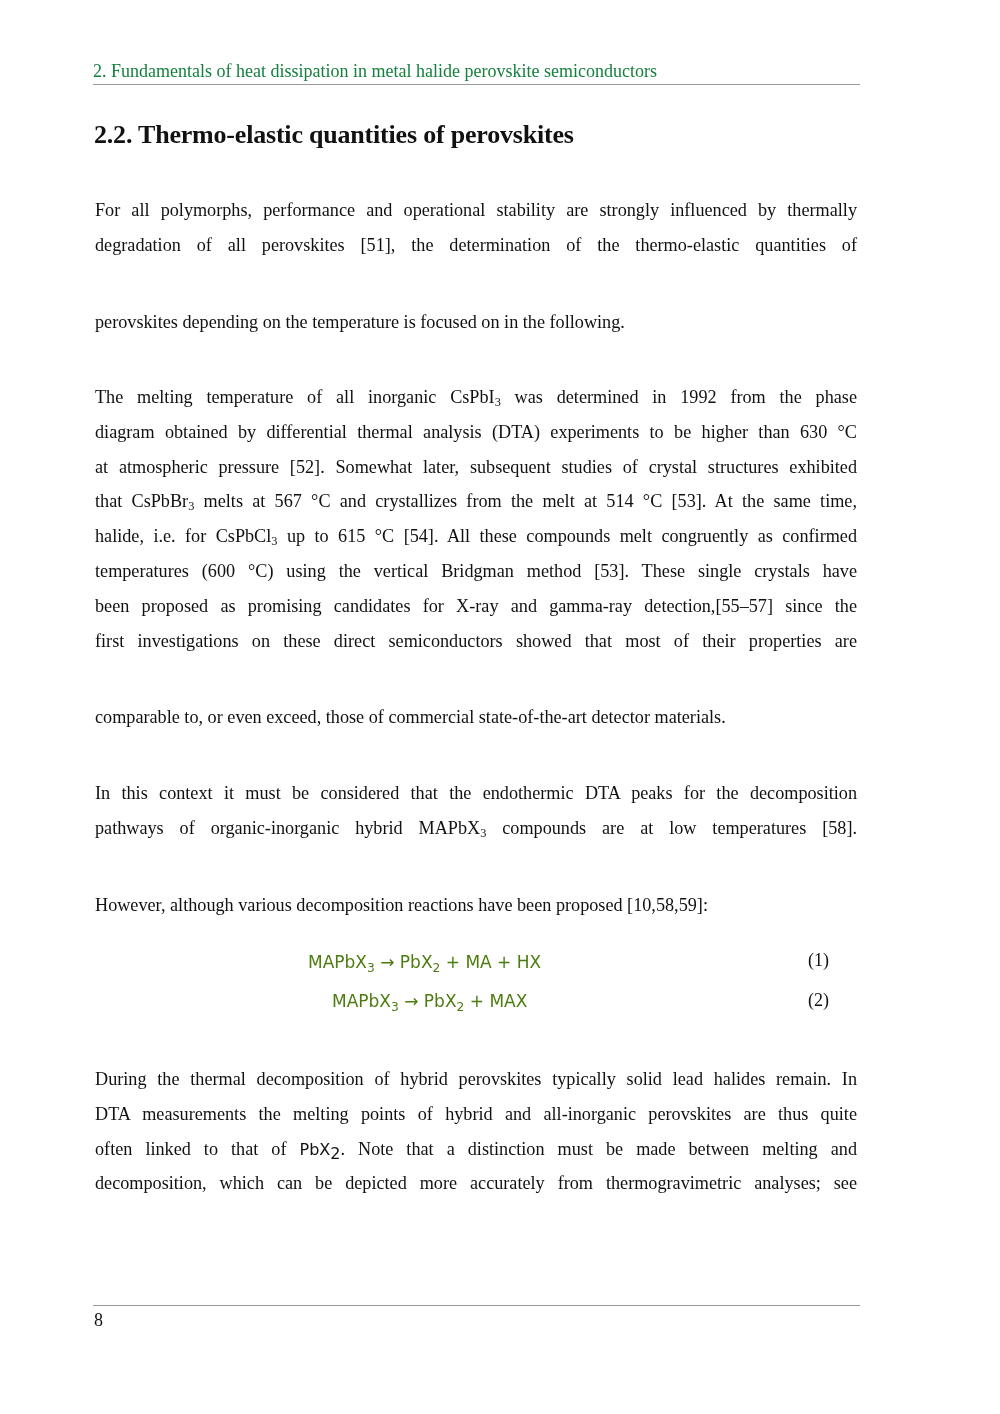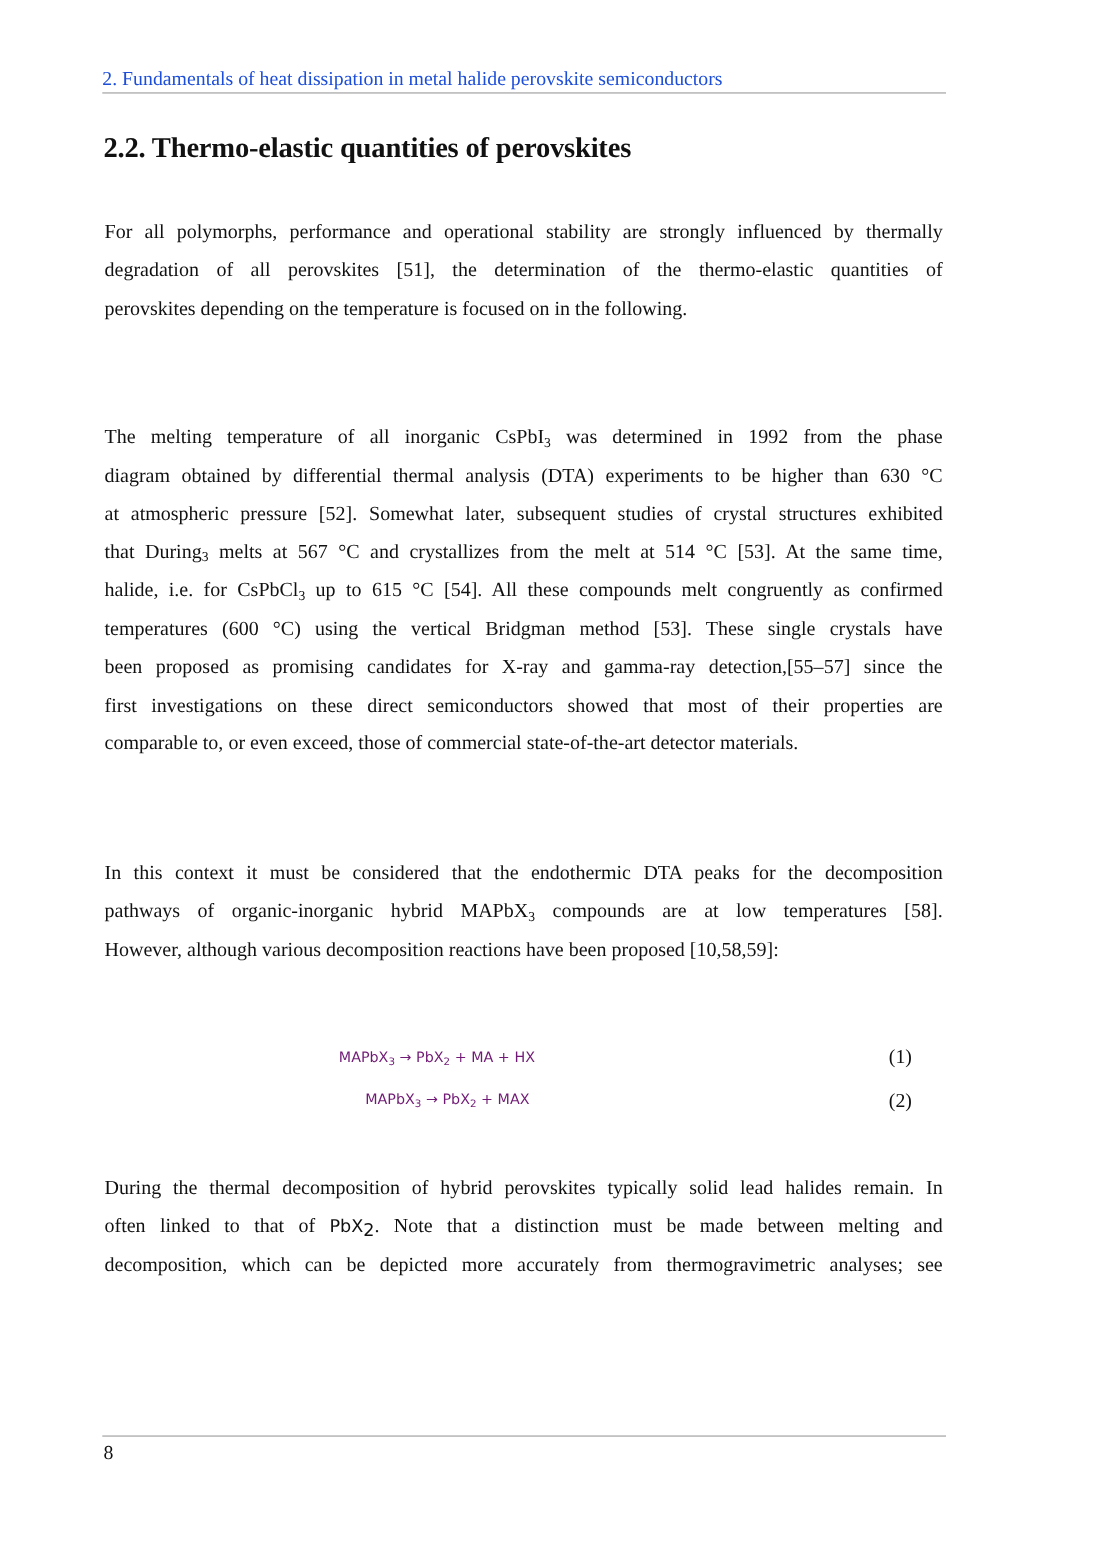--- a/index.html
+++ b/index.html
@@ -20,21 +20,21 @@
       left: 0; top: 0;
       width: 1000px; height: 1414px;
     }
     .running-header {
       position: absolute;
       left: 93px;
       top: 59px;
       width: 767px;
       font-size: 18px;
       line-height: 24px;
-      color: #1d4ed8;
+      color: #15803d;
       white-space: nowrap;
     }
     .header-rule {
       position: absolute;
       left: 93px;
       top: 84px;
       width: 767px;
       height: 0;
       border-top: 1.5px solid #9a9a9a;
     }
@@ -59,33 +59,34 @@
     }
     .para .line {
       display: block;
       text-align: justify;
       text-align-last: justify;
       white-space: nowrap;
       height: 34.8px;
     }
     .para .line.last {
       text-align-last: left;
+      margin-top: 42px;
     }
     sub {
       font-size: 0.68em;
       vertical-align: -0.25em;
       line-height: 0;
     }
     .eq {
       position: absolute;
       font-family: "DejaVu Sans", sans-serif;
-      font-size: 13px;
+      font-size: 17px;
       line-height: 24px;
       white-space: nowrap;
-      color: #701a75;
+      color: #4d7c0f;
     }
     .eq sub {
       font-size: 0.72em;
       vertical-align: -0.3em;
     }
     .eq-num {
       position: absolute;
       font-family: "Liberation Serif", serif;
       font-size: 18px;
       line-height: 24px;
@@ -125,21 +126,21 @@
   <div class="para" style="top:193px;">
     <span class="line">For all polymorphs, performance and operational stability are strongly influenced by thermally</span>
     <span class="line">degradation of all perovskites [51], the determination of the thermo-elastic quantities of</span>
     <span class="line last">perovskites depending on the temperature is focused on in the following.</span>
   </div>
 
   <div class="para" style="top:380px;">
     <span class="line"><span>The melting temperature of all inorganic CsPbI</span><sub>3</sub><span> was determined in 1992 from the phase</span></span>
     <span class="line">diagram obtained by differential thermal analysis (DTA) experiments to be higher than 630 °C</span>
     <span class="line">at atmospheric pressure [52]. Somewhat later, subsequent studies of crystal structures exhibited</span>
-    <span class="line"><span>that During</span><sub>3</sub><span> melts at 567 °C and crystallizes from the melt at 514 °C [53]. At the same time,</span></span>
+    <span class="line"><span>that CsPbBr</span><sub>3</sub><span> melts at 567 °C and crystallizes from the melt at 514 °C [53]. At the same time,</span></span>
     <span class="line"><span>halide, i.e. for CsPbCl</span><sub>3</sub><span> up to 615 °C [54]. All these compounds melt congruently as confirmed</span></span>
     <span class="line">temperatures (600 °C) using the vertical Bridgman method [53]. These single crystals have</span>
     <span class="line">been proposed as promising candidates for X-ray and gamma-ray detection,[55–57] since the</span>
     <span class="line">first investigations on these direct semiconductors showed that most of their properties are</span>
     <span class="line last">comparable to, or even exceed, those of commercial state-of-the-art detector materials.</span>
   </div>
 
   <div class="para" style="top:776px;">
     <span class="line">In this context it must be considered that the endothermic DTA peaks for the decomposition</span>
     <span class="line"><span>pathways of organic-inorganic hybrid MAPbX</span><sub>3</sub><span> compounds are at low temperatures [58].</span></span>
@@ -155,20 +156,21 @@
 
   <div class="eq" style="left:332px; top:989px;">
     <span>MAPbX</span><sub>3</sub>
     <span>→</span>
     <span>PbX</span><sub>2</sub><span> + MAX</span>
   </div>
   <div class="eq-num" style="left:808px; top:988px;">(2)</div>
 
   <div class="para" style="top:1062px;">
     <span class="line">During the thermal decomposition of hybrid perovskites typically solid lead halides remain. In</span>
+    <span class="line">DTA measurements the melting points of hybrid and all-inorganic perovskites are thus quite</span>
     <span class="line"><span>often linked to that of </span><span class="mono-inline">PbX</span><sub class="mono-inline">2</sub><span>. Note that a distinction must be made between melting and</span></span>
     <span class="line">decomposition, which can be depicted more accurately from thermogravimetric analyses; see</span>
   </div>
 
   <div class="footer-rule"></div>
   <div class="page-number">8</div>
 
 </div>
 
 </body></html>

